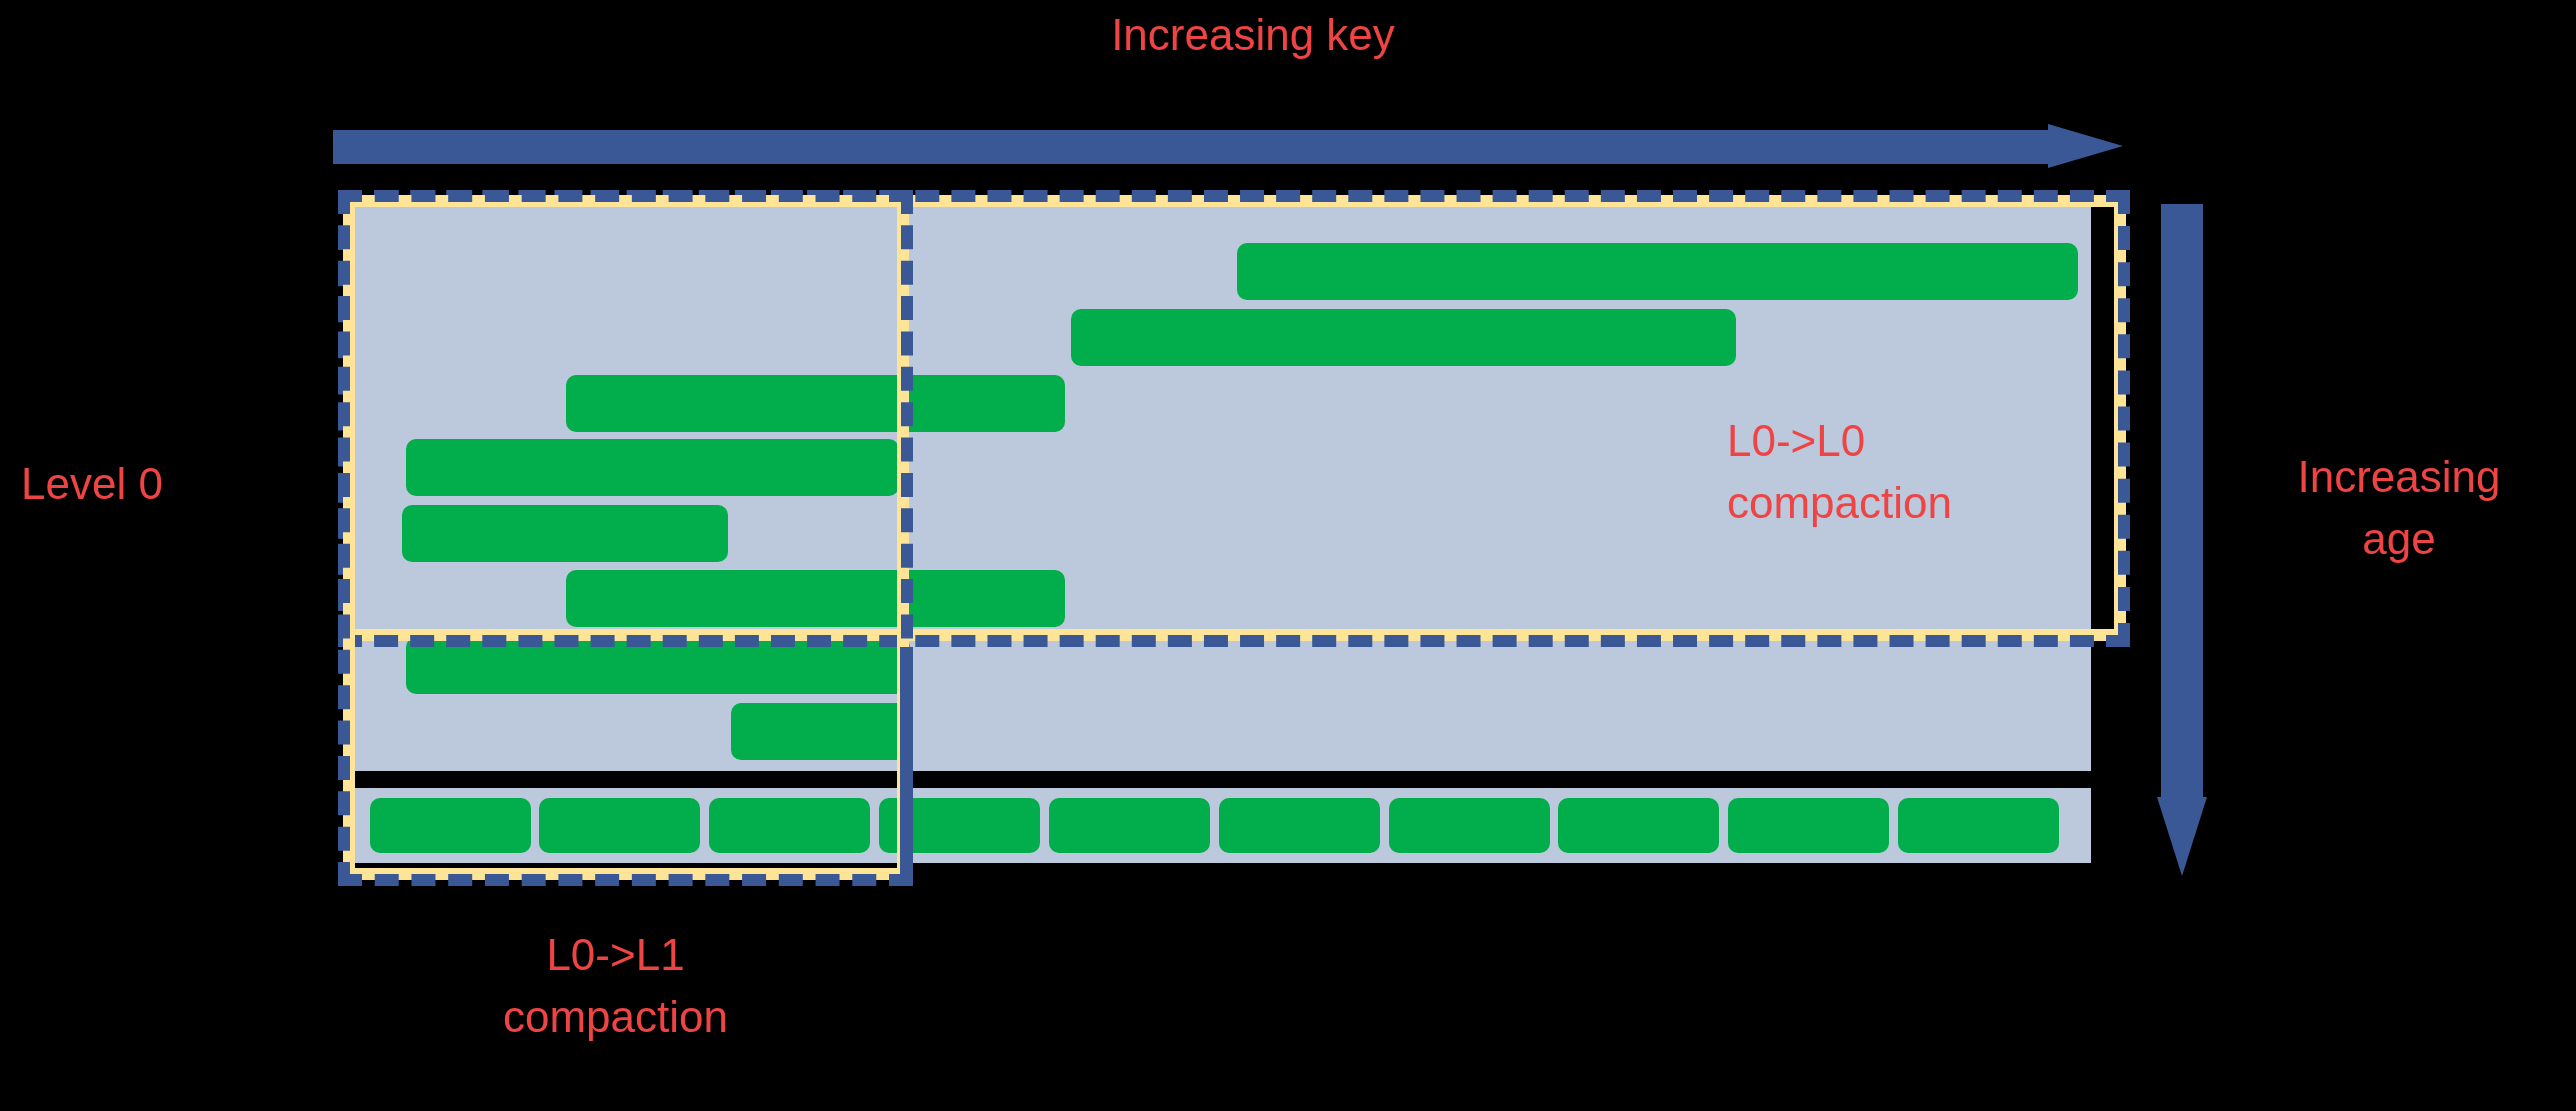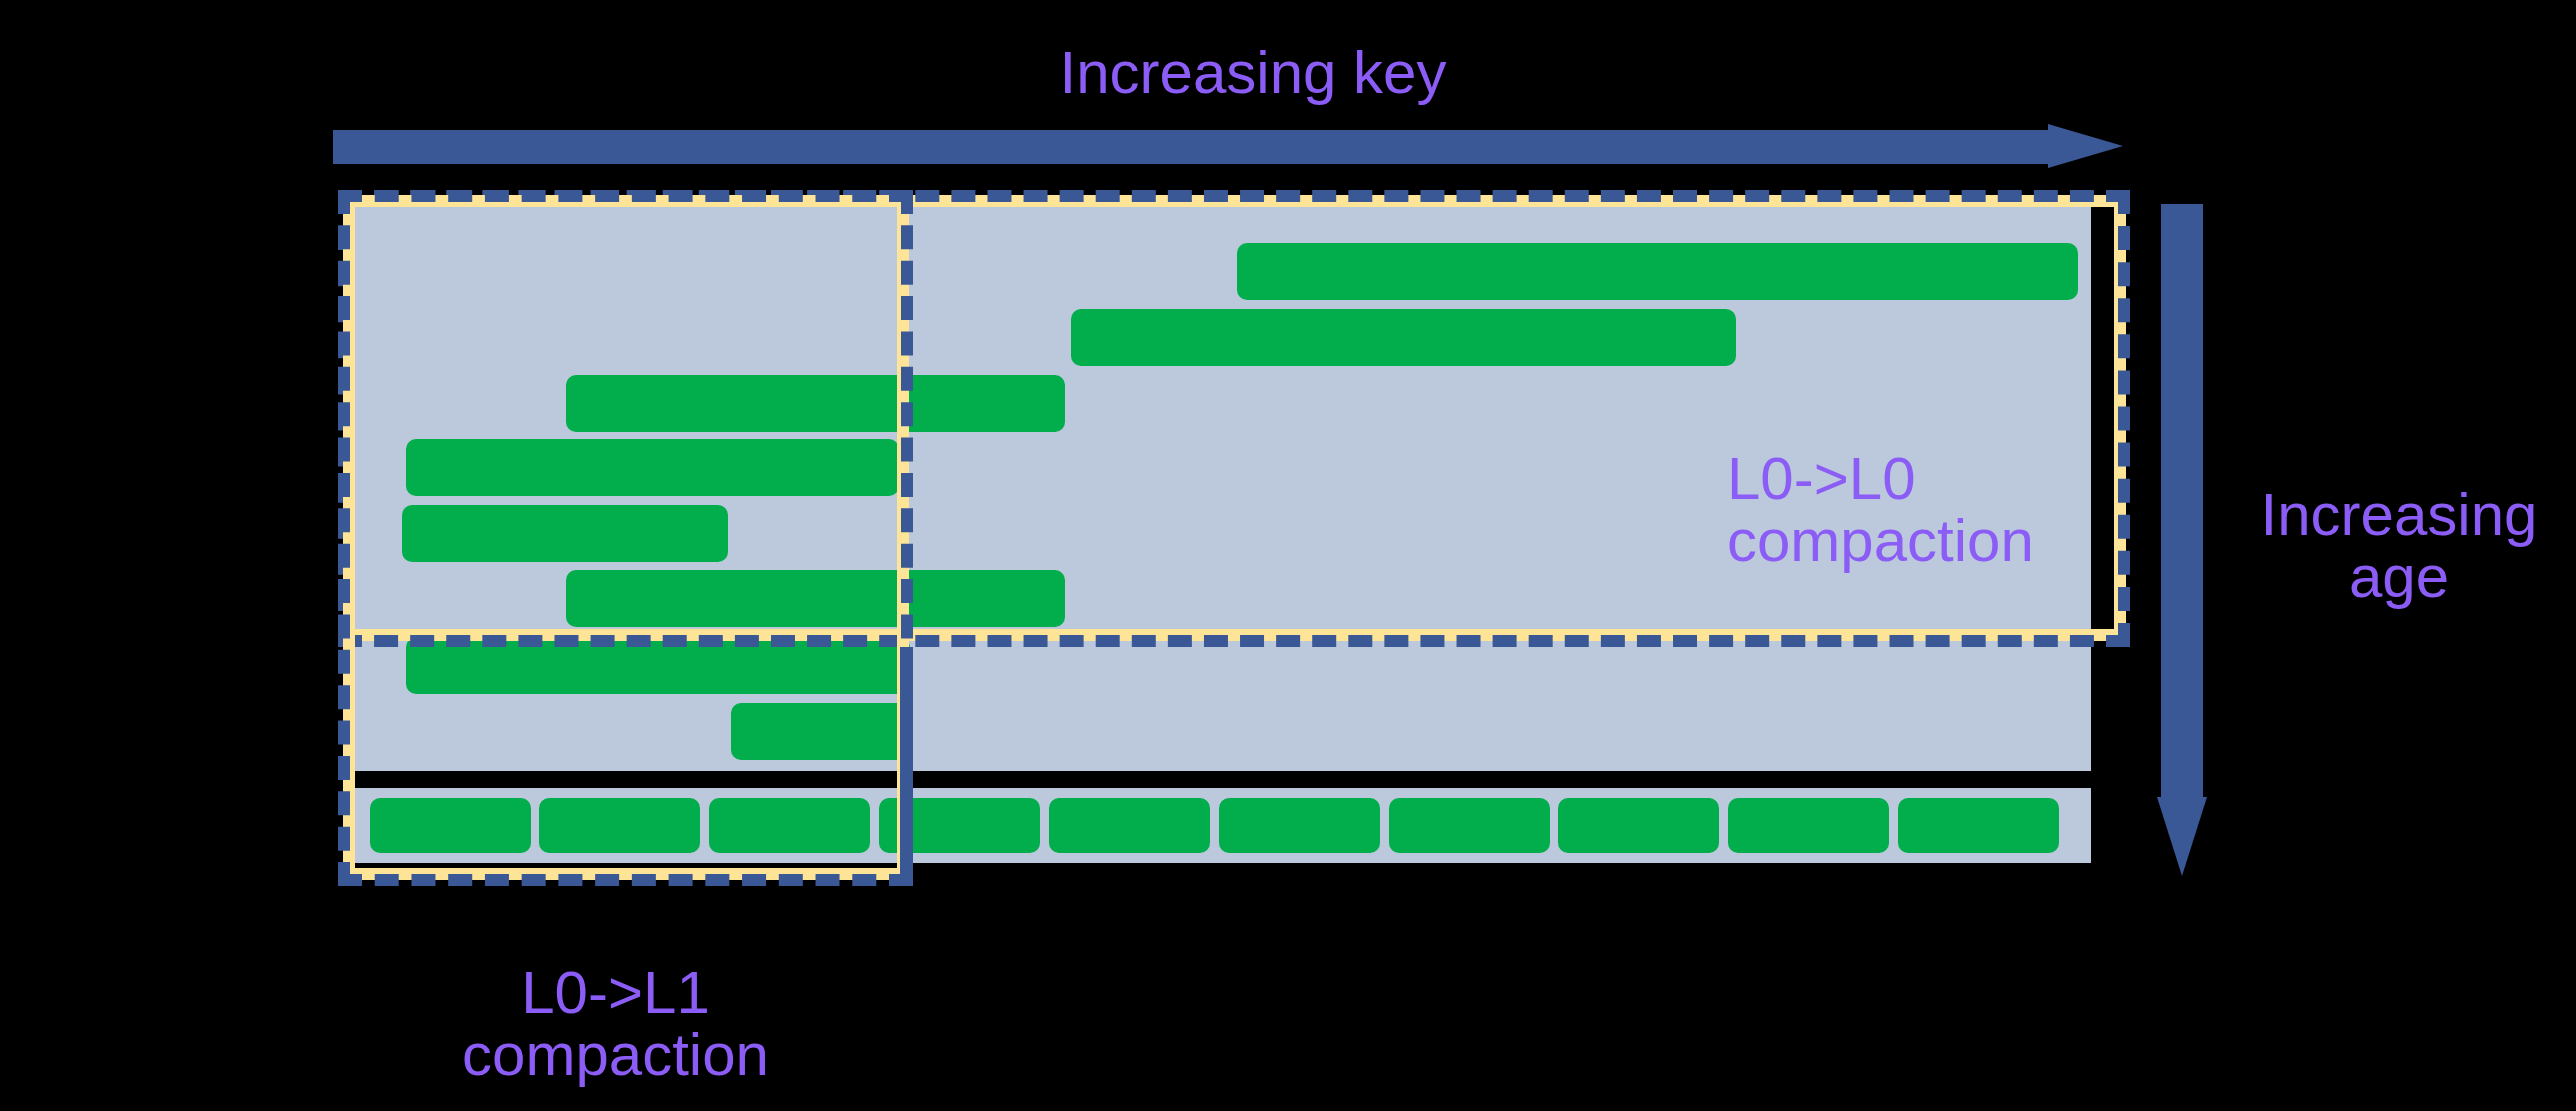--- a/index.html
+++ b/index.html
@@ -9,28 +9,27 @@
     color:#535B62;
   }
   .stage{position:absolute;inset:0;}
 
   
   .abs{position:absolute;}
 
   
   .lbl{
     position:absolute;
-    color:#8b5cf6;
-    font-size:60px;
+    color:#ef4444;
+    font-size:44px;
     line-height:62px;
     white-space:pre-line;
     text-align:center;
     font-weight:400;
     letter-spacing:0px;
-    margin-top:38px;
   }
   #increasing-key-label{ left:977px; top:4.2px; width:552px; }
   #level0-label{ left:21px; top:453px; width:255px; text-align:left;}
   #level1-label{ left:21px; top:778px; width:255px; text-align:left;}
   #increasing-age-label{ left:2215px; top:446px; width:368px; text-align:center; }
   #l0l0-label{ left:1727px; top:410px; width:368px; text-align:left; }
   #l0l1-label{ left:396px; top:924px; width:439px; text-align:center; }
 
   
   #key-arrow{ left:333px; top:124px; width:1790px; height:45px; }
@@ -148,19 +147,20 @@
     <div class="seg" style="left:1544px; width:161px;"></div>
   </div>
 
   <div class="abs" id="l0l0-yellow"></div>
   <div class="abs dashed" id="l0l0-dashed"></div>
 
   <div class="abs" id="l0l1-yellow"></div>
   <div class="abs dashed" id="l0l1-dashed"></div>
   <div class="abs" id="l0l1-right-edge"></div>
 
+  <div class="lbl" id="level0-label">Level 0</div>
   <div class="lbl" id="l0l0-label">L0-&gt;L0
 compaction</div>
   <div class="lbl" id="l0l1-label">L0-&gt;L1
 compaction</div>
 
 </div>
 
 
 </body></html>

